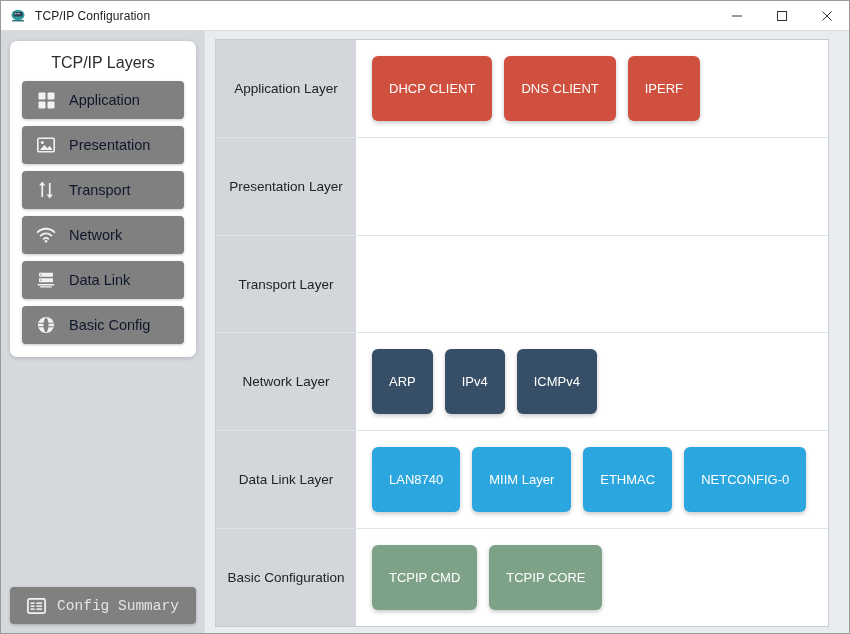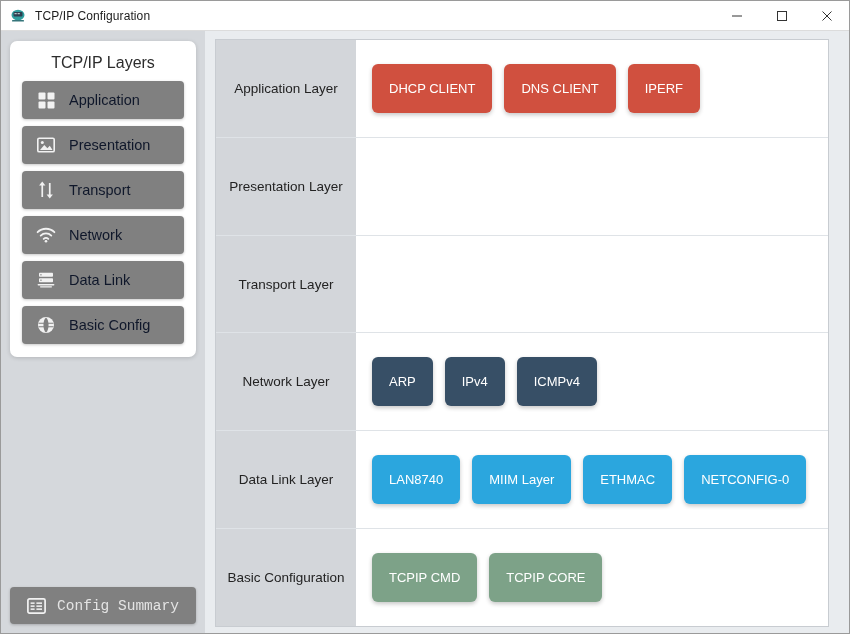--- a/index.html
+++ b/index.html
@@ -207,21 +207,21 @@
     flex: 1;
     display: flex;
     align-items: center;
     gap: 12px;
     padding: 0 16px;
     box-sizing: border-box;
     min-width: 0;
     flex-wrap: wrap;
   }
   .chip {
-    height: 49px;
+    height: 65px;
     border-radius: 6px;
     display: flex;
     align-items: center;
     justify-content: center;
     padding: 0 17px;
     color: #ffffff;
     font-size: 13px;
     box-shadow: 0 2px 4px rgba(0,0,0,0.22);
     cursor: pointer;
     white-space: nowrap;

